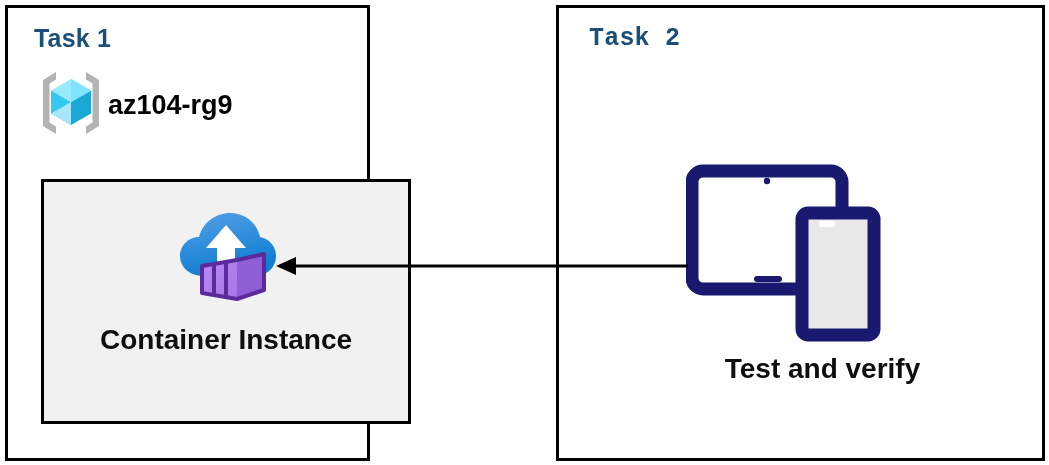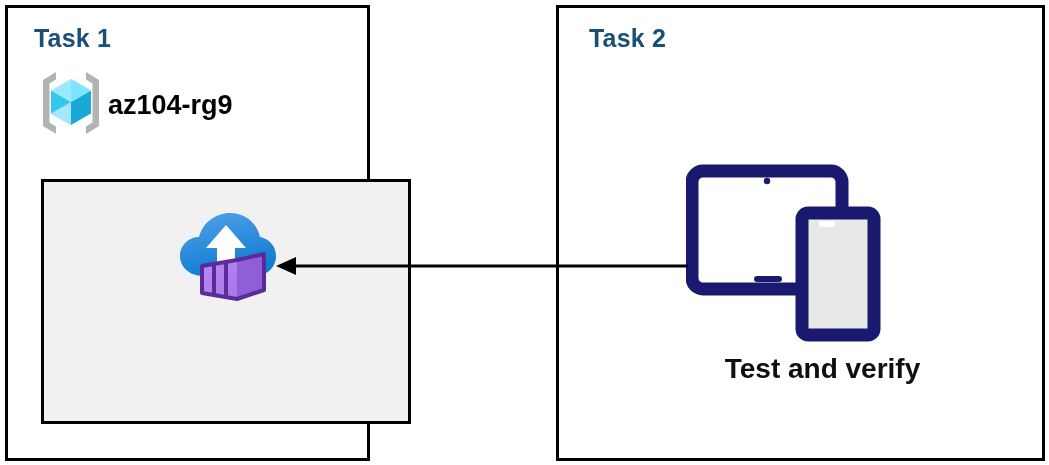--- a/index.html
+++ b/index.html
@@ -44,21 +44,21 @@
 
   .panel-title {
     position: absolute;
     font-size: 25px;
     font-weight: bold;
     color: #1a4f7a;
     letter-spacing: 0.2px;
     white-space: nowrap;
   }
   #panel-task1 .panel-title { left: 26px; top: 16px; }
-  #panel-task2 .panel-title { left: 30px; top: 16px; }
+  #panel-task2 .panel-title { left: 30px; top: 16px; font-family: Liberation Mono, monospace; }
 
   
   #resource-group-row {
     position: absolute;
     left: 26px;
     top: 58px;
     display: flex;
     align-items: center;
     gap: 0;
   }
@@ -183,20 +183,21 @@
 
           <path d="M28 62 L63 56 L63 95 L28 89 Z" fill="url(#boxFront)"></path>
 
           <path d="M28 62 L63 56 L90 50 L90 86 L63 95 L28 89 Z" fill="none" stroke="#5b2b9b" stroke-width="4" stroke-linejoin="round"></path>
 
           <line x1="40" y1="60.8" x2="40" y2="90.7" stroke="#5b2b9b" stroke-width="4"></line>
           <line x1="52" y1="58.8" x2="52" y2="92.7" stroke="#5b2b9b" stroke-width="4"></line>
         </svg>
       </div>
 
+      <div id="container-instance-label">Container Instance</div>
     </div>
 
   </div>
 
   <div class="panel" id="panel-task2">
 
     <div class="panel-title">Task 2</div>
 
     <div id="devices-icon-wrap">
       <svg width="200" height="180" viewBox="0 0 200 180" xmlns="http://www.w3.org/2000/svg">

